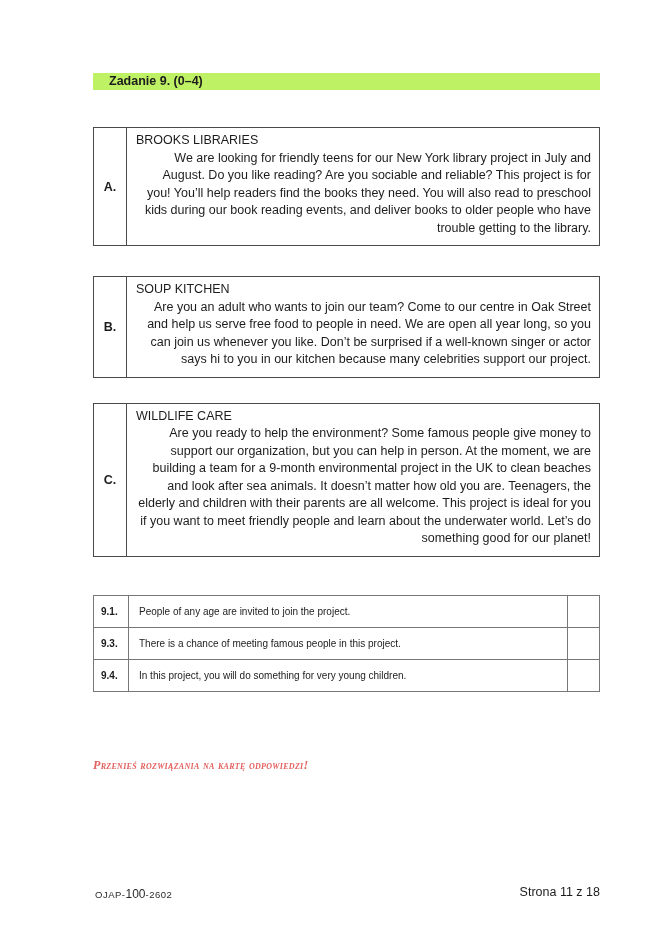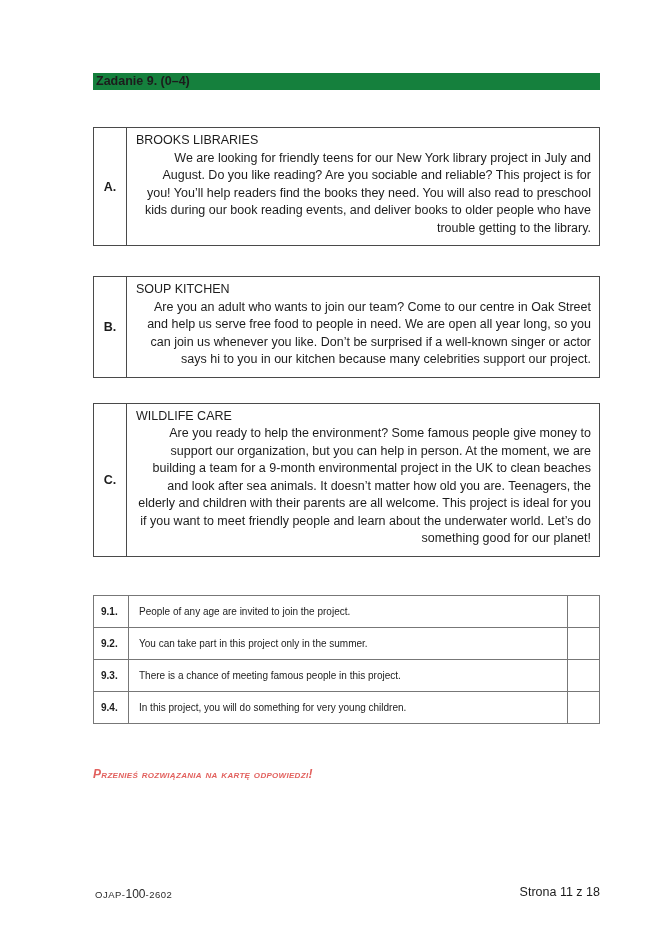--- a/index.html
+++ b/index.html
@@ -11,23 +11,23 @@
   }
   .page{
     box-sizing:border-box;
     width:664px;height:939px;
     padding:73px 64px 0 93px;
     position:relative;
   }
   
   .task-bar{
     width:507px;height:17px;line-height:17px;
-    background:#15803d;
+    background:#bef264;
     font-size:12.5px;font-weight:bold;
-    padding-left:3px;box-sizing:border-box;
+    padding-left:16px;box-sizing:border-box;
   }
   
   .instructions{
     margin:4px 0 0 0;
     width:505px;
     font-size:12.5px;font-weight:bold;line-height:18px;
   }
   .note-label{text-decoration:underline;}
   
   .project-box{
@@ -62,25 +62,26 @@
     height:32px;
     font-size:10px;
     vertical-align:middle;
     box-sizing:border-box;
   }
   .num-cell{width:35px;font-weight:bold;padding-left:7px;}
   .stmt-cell{padding-left:10px;margin-left:16px;}
   .ans-cell{width:32px;}
   
   .transfer-note{
-    margin-top:43px;
+    margin-top:66px;
     font-size:12px;font-weight:bold;font-style:italic;
     font-variant:small-caps;
     color:#e2615e;
     letter-spacing:0.3px;
+    font-family:Liberation Serif, serif;
   }
   
   .footer{
     position:absolute;
     left:93px;right:64px;top:885px;
     height:16px;
   }
   .exam-code{
     position:absolute;left:2px;top:2px;
     font-size:12px;color:#2a2a2a;white-space:nowrap;
@@ -127,25 +128,20 @@
   </div>
 
   <table class="statements-table">
     <tbody>
       <tr>
         <td class="num-cell">9.1.</td>
         <td class="stmt-cell">People of any age are invited to join the project.</td>
         <td class="ans-cell"></td>
       </tr>
       <tr>
-        <td class="num-cell">9.2.</td>
-        <td class="stmt-cell">You can take part in this project only in the summer.</td>
-        <td class="ans-cell"></td>
-      </tr>
-      <tr>
         <td class="num-cell">9.3.</td>
         <td class="stmt-cell">There is a chance of meeting famous people in this project.</td>
         <td class="ans-cell"></td>
       </tr>
       <tr>
         <td class="num-cell">9.4.</td>
         <td class="stmt-cell">In this project, you will do something for very young children.</td>
         <td class="ans-cell"></td>
       </tr>
     </tbody>

